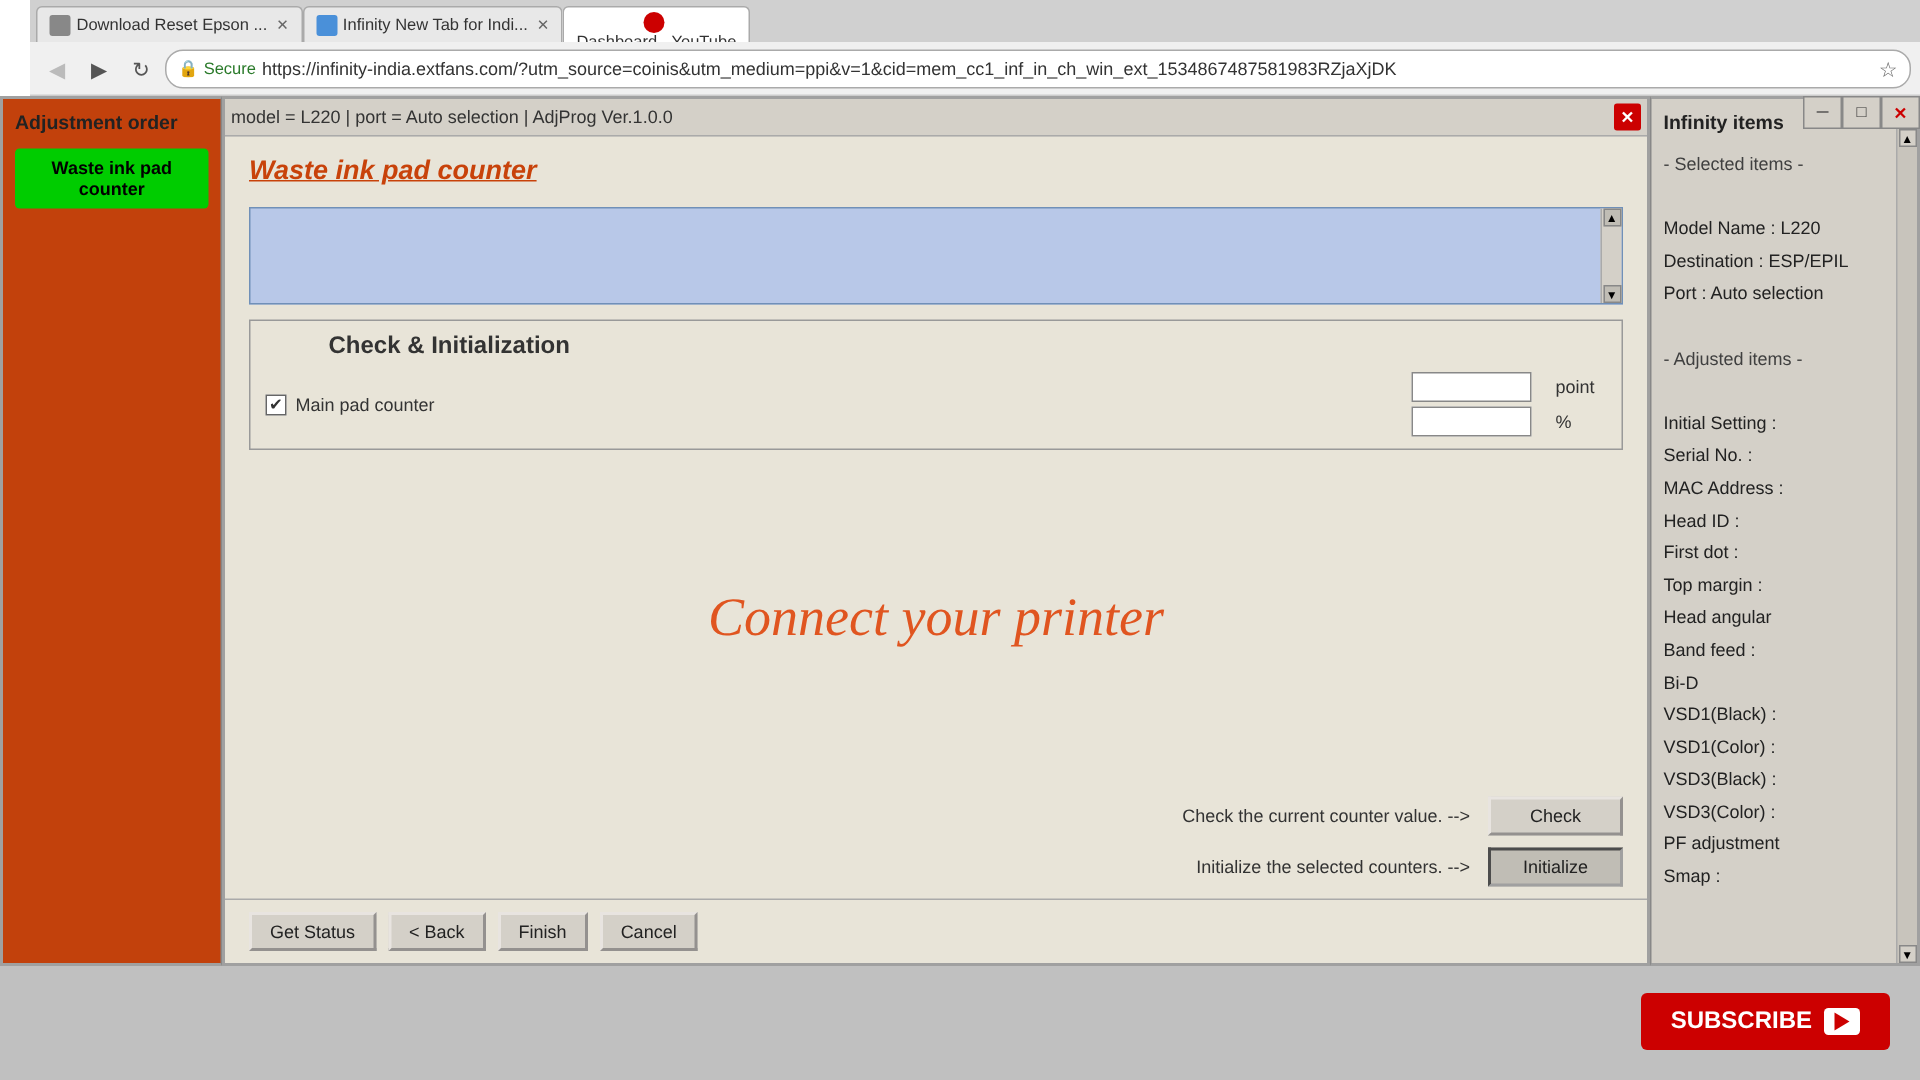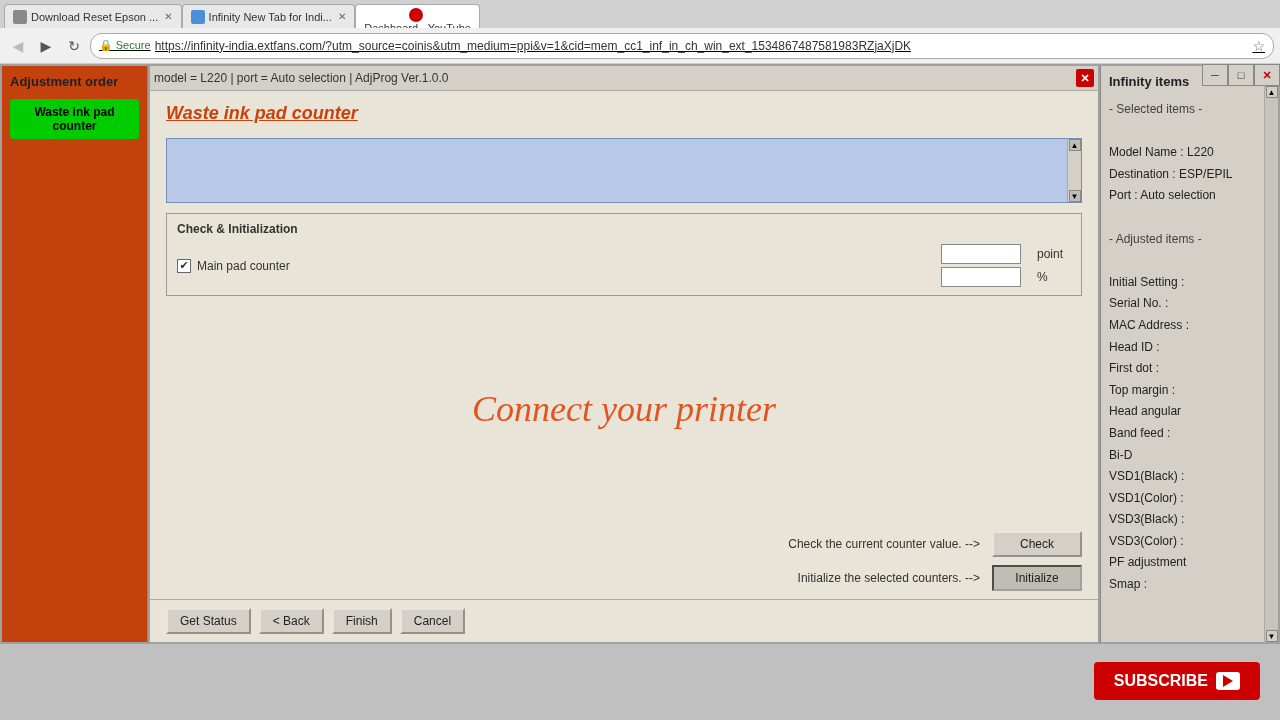--- a/index.html
+++ b/index.html
@@ -9,20 +9,21 @@
       overflow: hidden;
       font-family: Arial, sans-serif;
       font-size: 13px;
       background: #c0c0c0;
     }
 
     
     .browser-chrome {
       background: #ffffff;
       width: 100%;
+      padding-left: 20px;
     }
 
     .tab-bar {
       display: flex;
       align-items: flex-end;
       background: #d0d0d0;
       padding: 4px 0 0 4px;
       height: 28px;
     }
 
@@ -93,21 +94,20 @@
 
     .address-bar-container {
       flex: 1;
       display: flex;
       align-items: center;
       background: #fff;
       border: 1px solid #aaa;
       border-radius: 12px;
       padding: 2px 8px;
       height: 26px;
-      text-decoration: underline;
     }
 
     .secure-icon {
       color: #2a7a2a;
       font-size: 11px;
       margin-right: 4px;
       white-space: nowrap;
     }
 
     .address-text {
@@ -245,24 +245,25 @@
       cursor: pointer;
     }
 
     
     .check-init-section {
       border: 1px solid #999;
       padding: 8px 10px;
     }
 
     .check-init-legend {
-      font-size: 12px;
+      font-size: 16px;
       font-weight: bold;
       color: #333;
       margin-bottom: 8px;
+      margin-left: 42px;
     }
 
     .counter-row {
       display: flex;
       align-items: center;
       gap: 12px;
     }
 
     .checkbox-item {
       display: flex;

